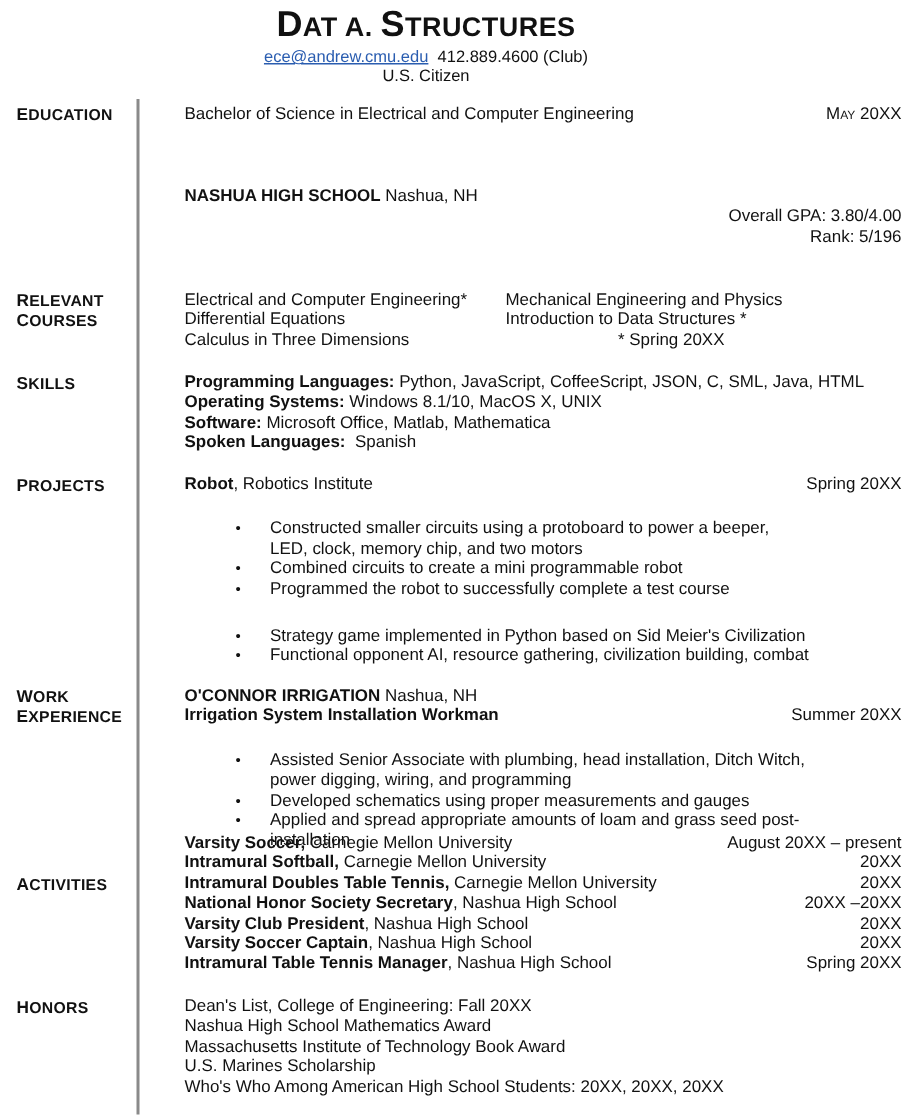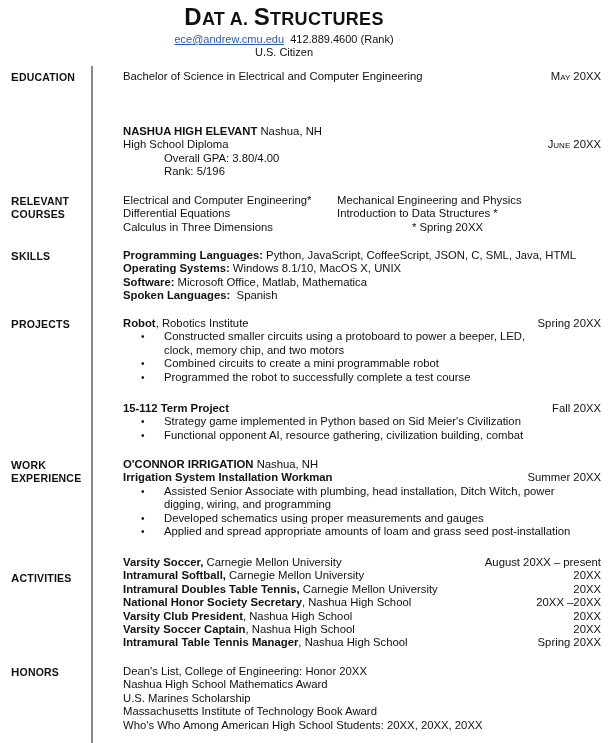--- a/index.html
+++ b/index.html
@@ -17,45 +17,44 @@
   .label {
     position: absolute; left: 11px; font-weight: bold; font-size: 10.5px; line-height: 13px;
     font-variant: small-caps; letter-spacing: 0.2px;
   }
   .label .cap { font-size: 11.5px; }
   .block { position: absolute; left: 123px; width: 478px; line-height: 13.4px; }
   .row { position: relative; height: 13.4px; white-space: nowrap; }
   .right { position: absolute; right: 0; top: 0; }
   .sc-date { font-variant: small-caps; }
   b { font-weight: bold; }
-  .indent { padding-left: 41px; }
-  ul { margin: 0; padding: 0; list-style: none; }
+  .indent { padding-left: 41px; text-align: right; }
+  ul { margin: 16px; padding: 0; list-style: none; }
   li { position: relative; padding-left: 41px; line-height: 13.4px; }
   li::before { content: "\2022"; position: absolute; left: 18px; top: 0; font-size: 10px; }
   .cols { position: relative; }
   .col2 { position: absolute; left: 214px; top: 0; }
 </style>
 </head>
 <body>
 
 <div class="header">
   <div class="name"><span class="big">D</span><span class="sc">AT A. </span><span class="big">S</span><span class="sc">TRUCTURES</span></div>
-  <div class="contact"><a>ece@andrew.cmu.edu</a>&nbsp; <span>412.889.4600 (Rank)</span></div>
+  <div class="contact"><a>ece@andrew.cmu.edu</a>&nbsp; <span>412.889.4600 (Club)</span></div>
   <div class="contact">U.S. Citizen</div>
 </div>
 
 <div class="vline"></div>
 
 <div class="label" style="top:71px"><span class="cap">E</span><span>DUCATION</span></div>
 <div class="block" style="top:70px">
   <div class="row"><span>Bachelor of Science in Electrical and Computer Engineering</span><span class="right sc-date">May 20XX</span></div>
 </div>
 <div class="block" style="top:125px">
-  <div class="row"><b>NASHUA HIGH ELEVANT</b> <span>Nashua, NH</span></div>
-  <div class="row"><span>High School Diploma</span><span class="right sc-date">June 20XX</span></div>
+  <div class="row"><b>NASHUA HIGH SCHOOL</b> <span>Nashua, NH</span></div>
   <div class="row indent">Overall GPA: 3.80/4.00</div>
   <div class="row indent">Rank: 5/196</div>
 </div>
 
 <div class="label" style="top:195px">
   <div><span class="cap">R</span><span>ELEVANT</span></div>
   <div><span class="cap">C</span><span>OURSES</span></div>
 </div>
 <div class="block cols" style="top:194px">
   <div>
@@ -81,52 +80,51 @@
 <div class="label" style="top:318px"><span class="cap">P</span><span>ROJECTS</span></div>
 <div class="block" style="top:317px">
   <div class="row"><b>Robot</b><span>, Robotics Institute</span><span class="right">Spring 20XX</span></div>
   <ul>
     <li style="padding-right:60px">Constructed smaller circuits using a protoboard to power a beeper, LED, clock, memory chip, and two motors</li>
     <li>Combined circuits to create a mini programmable robot</li>
     <li>Programmed the robot to successfully complete a test course</li>
   </ul>
 </div>
 <div class="block" style="top:402px">
-  <div class="row"><b>15-112 Term Project</b><span class="right">Fall 20XX</span></div>
   <ul>
     <li>Strategy game implemented in Python based on Sid Meier's Civilization</li>
     <li>Functional opponent AI, resource gathering, civilization building, combat</li>
   </ul>
 </div>
 
 <div class="label" style="top:459px">
   <div><span class="cap">W</span><span>ORK</span></div>
   <div><span class="cap">E</span><span>XPERIENCE</span></div>
 </div>
 <div class="block" style="top:458px">
   <div class="row"><b>O'CONNOR IRRIGATION</b> <span>Nashua, NH</span></div>
   <div class="row"><b>Irrigation System Installation Workman</b><span class="right">Summer 20XX</span></div>
   <ul>
     <li style="padding-right:30px">Assisted Senior Associate with plumbing, head installation, Ditch Witch, power digging, wiring, and programming</li>
     <li>Developed schematics using proper measurements and gauges</li>
     <li>Applied and spread appropriate amounts of loam and grass seed post-installation</li>
   </ul>
 </div>
 
-<div class="label" style="top:572px"><span class="cap">A</span><span>CTIVITIES</span></div>
+<div class="label" style="top:584px"><span class="cap">A</span><span>CTIVITIES</span></div>
 <div class="block" style="top:556px">
   <div class="row"><b>Varsity Soccer,</b><span> Carnegie Mellon University</span><span class="right">August 20XX – present</span></div>
   <div class="row"><b>Intramural Softball,</b><span> Carnegie Mellon University</span><span class="right">20XX</span></div>
   <div class="row"><b>Intramural Doubles Table Tennis,</b><span> Carnegie Mellon University</span><span class="right">20XX</span></div>
   <div class="row"><b>National Honor Society Secretary</b><span>, Nashua High School</span><span class="right">20XX –20XX</span></div>
   <div class="row"><b>Varsity Club President</b><span>, Nashua High School</span><span class="right">20XX</span></div>
   <div class="row"><b>Varsity Soccer Captain</b><span>, Nashua High School</span><span class="right">20XX</span></div>
   <div class="row"><b>Intramural Table Tennis Manager</b><span>, Nashua High School</span><span class="right">Spring 20XX</span></div>
 </div>
 
 <div class="label" style="top:666px"><span class="cap">H</span><span>ONORS</span></div>
 <div class="block" style="top:665px">
-  <div class="row">Dean's List, College of Engineering: Honor 20XX</div>
+  <div class="row">Dean's List, College of Engineering: Fall 20XX</div>
   <div class="row">Nashua High School Mathematics Award</div>
+  <div class="row">Massachusetts Institute of Technology Book Award</div>
   <div class="row">U.S. Marines Scholarship</div>
-  <div class="row">Massachusetts Institute of Technology Book Award</div>
   <div class="row">Who's Who Among American High School Students: 20XX, 20XX, 20XX</div>
 </div>
 
 </body></html>

